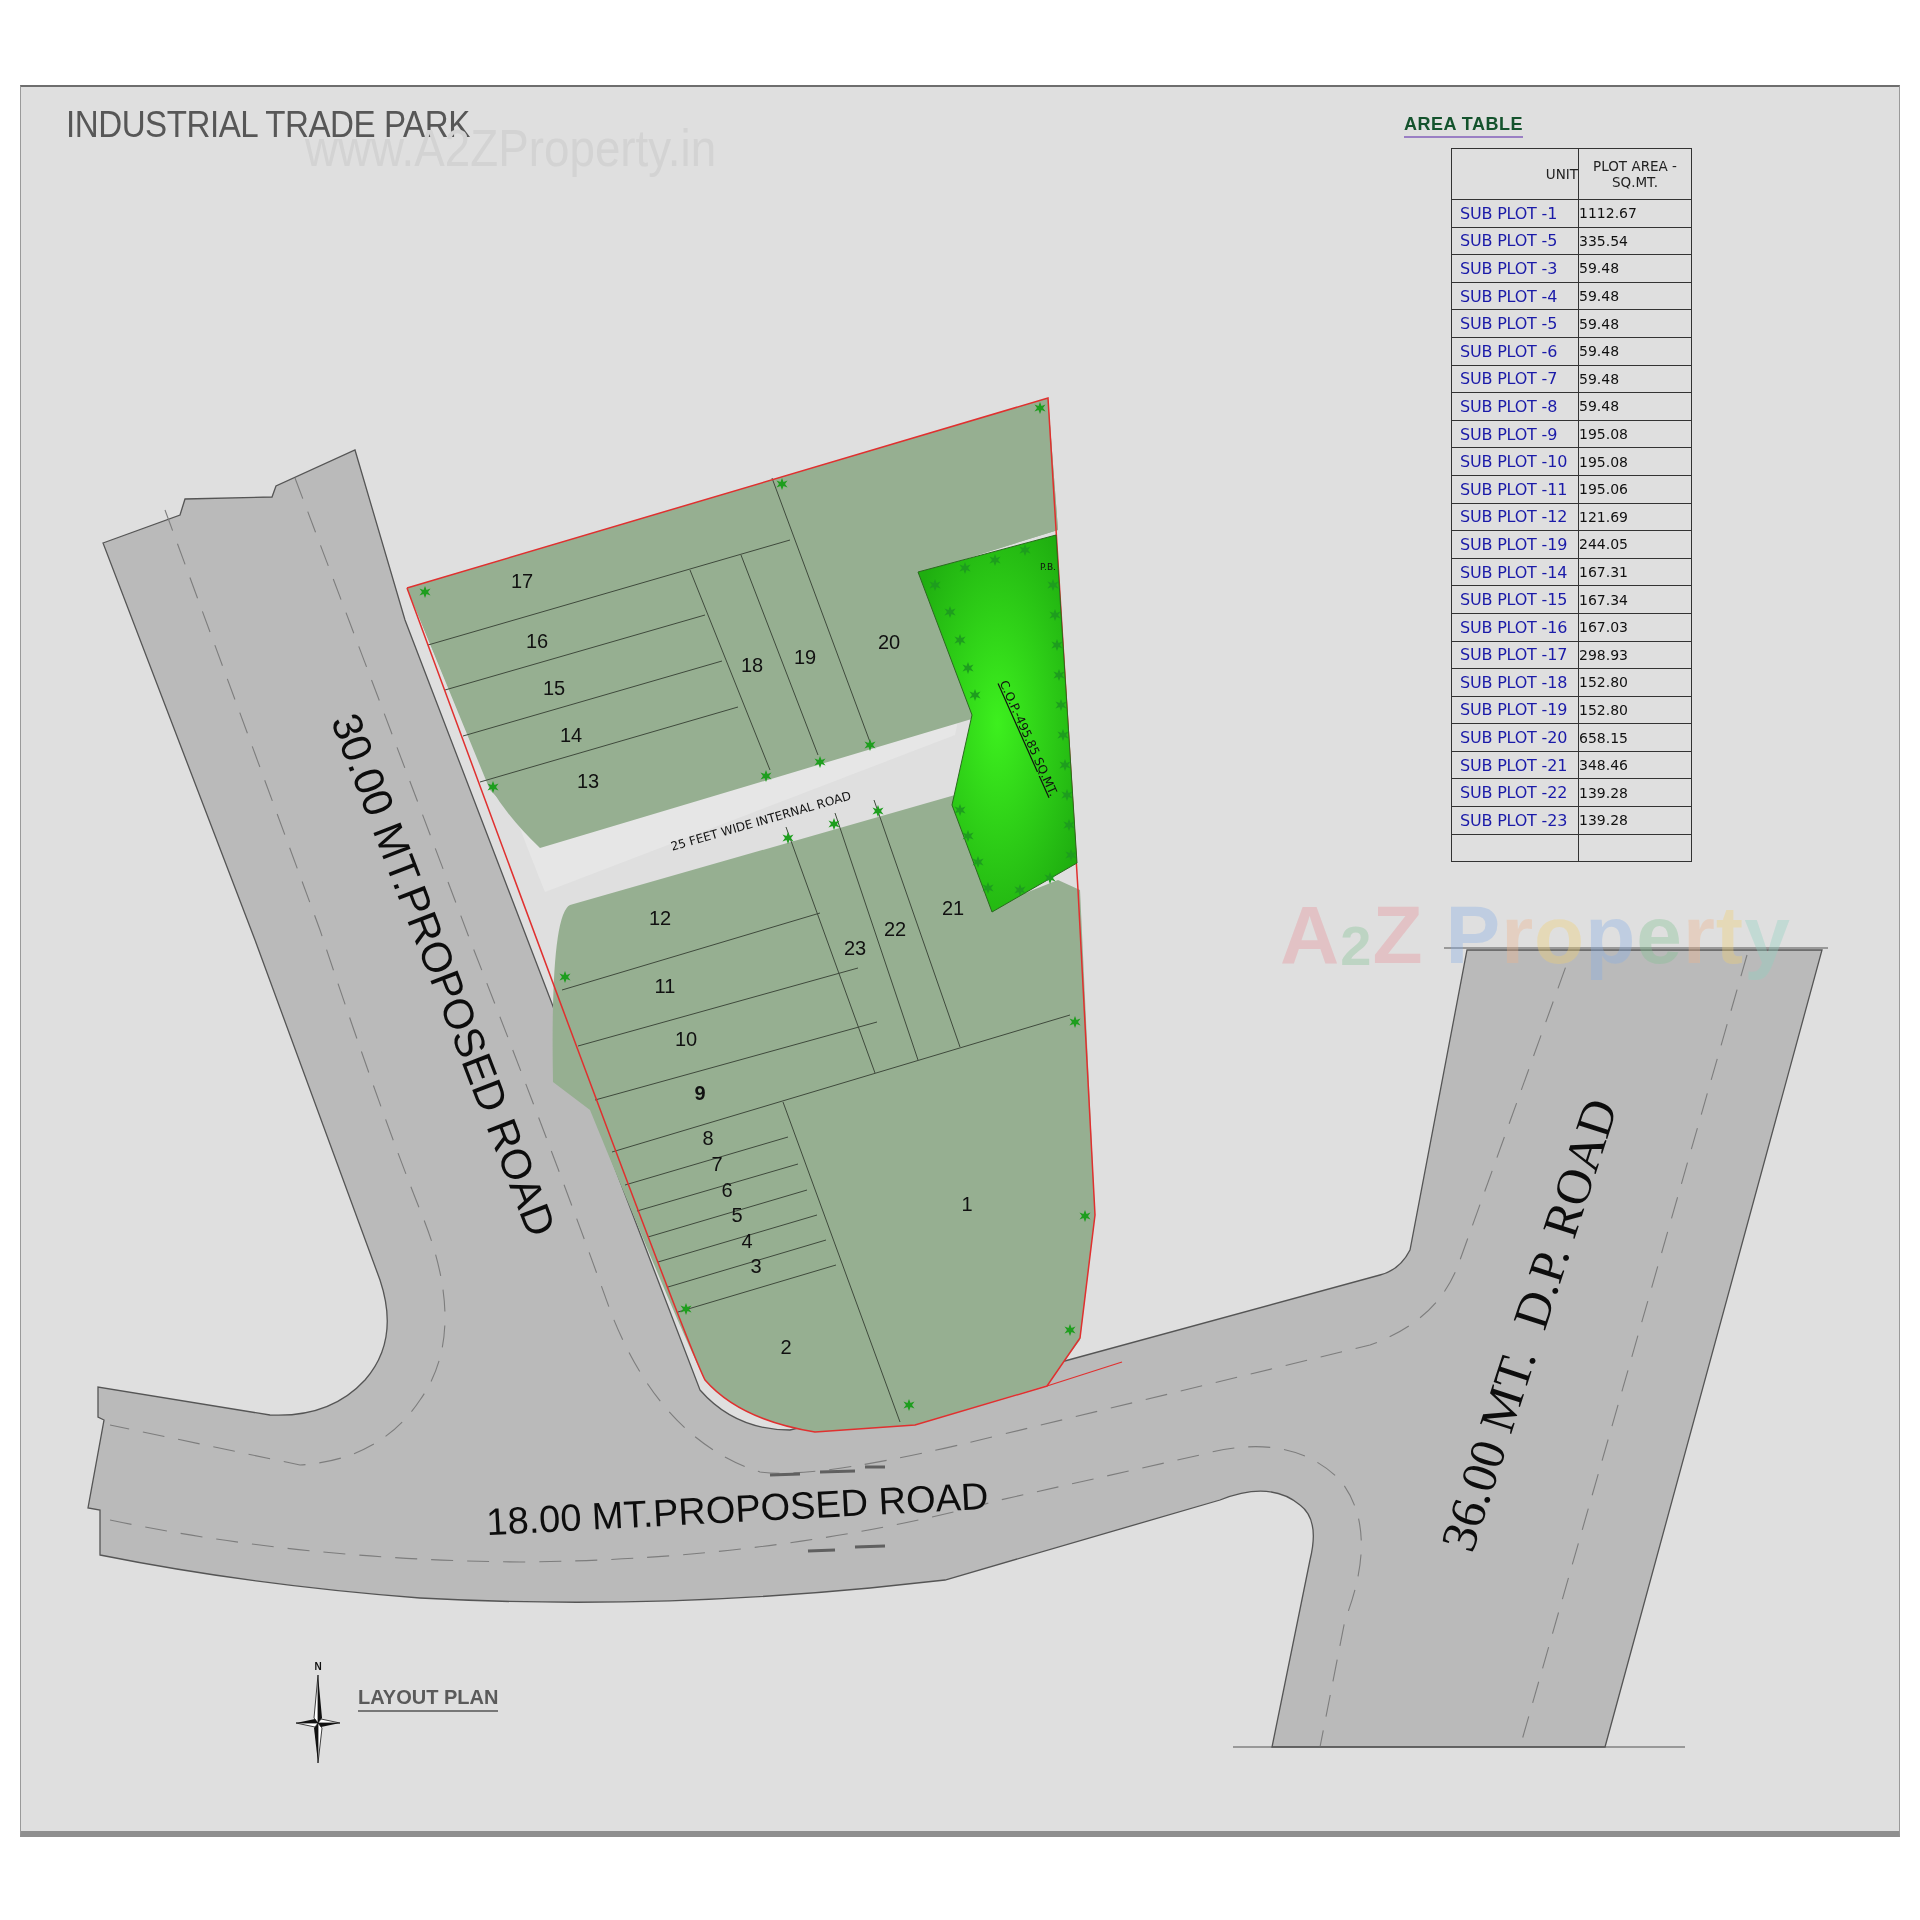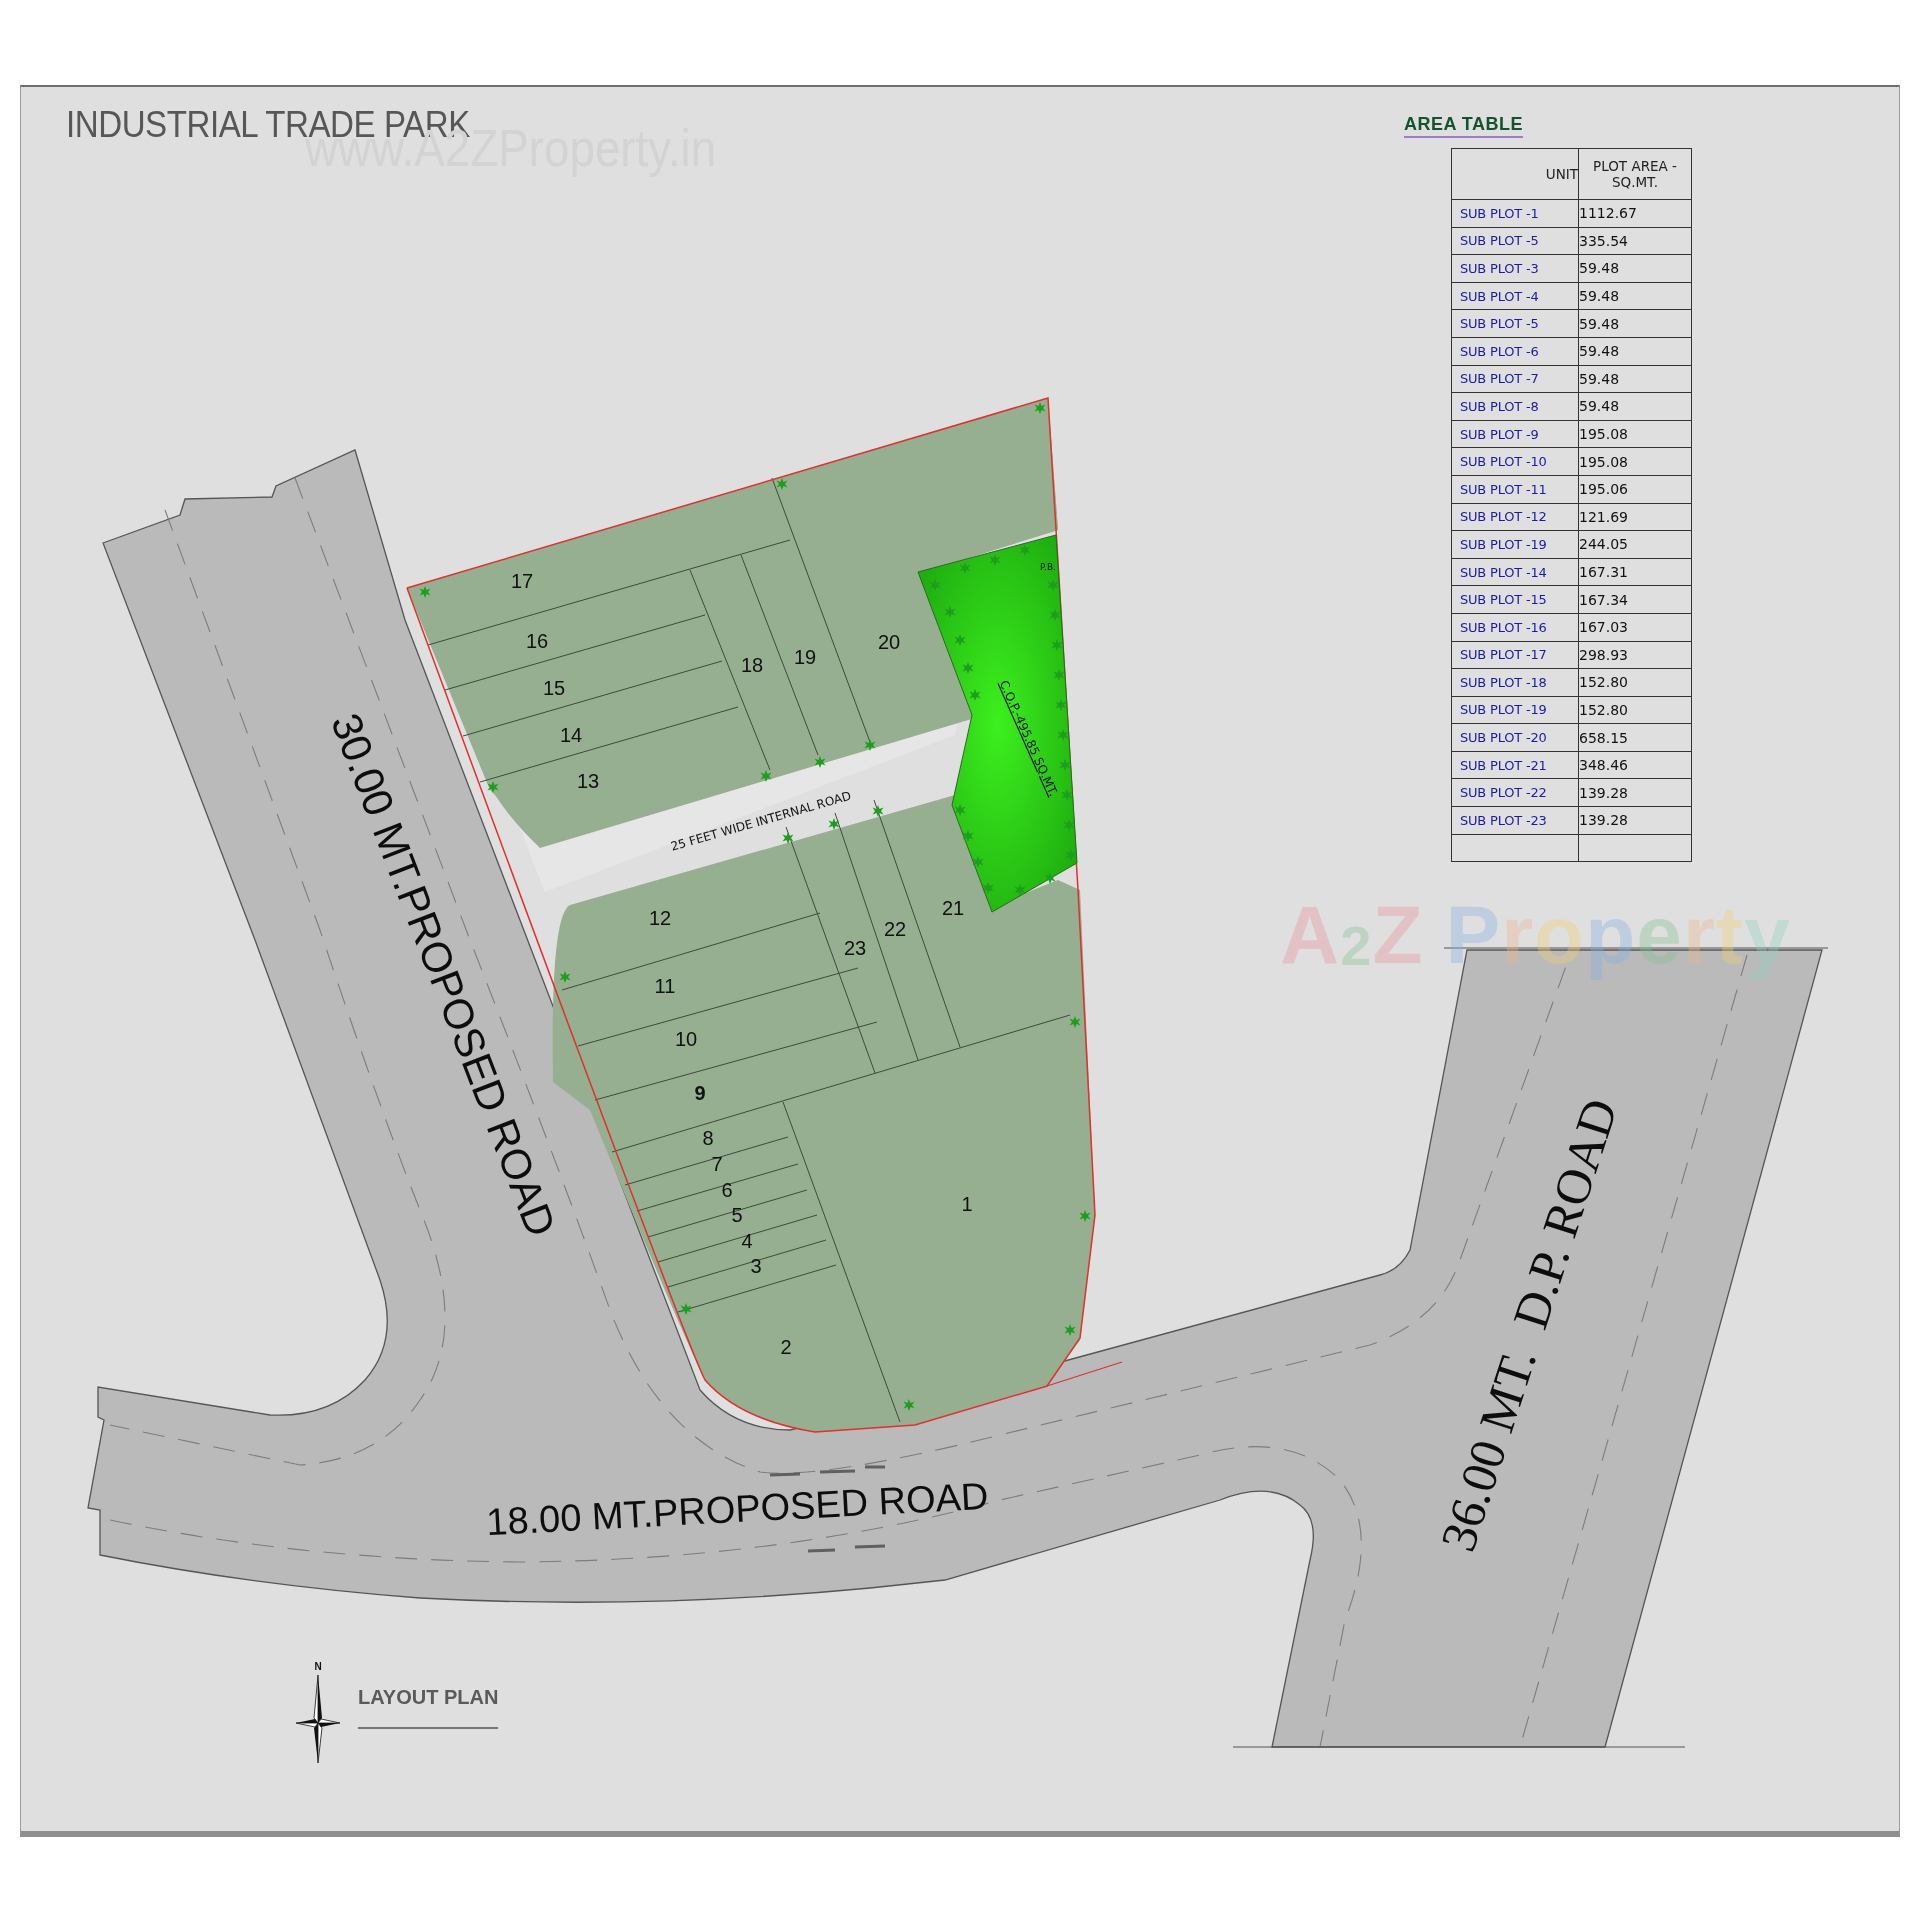--- a/index.html
+++ b/index.html
@@ -14,27 +14,27 @@
   .watermark-url { position: absolute; left: 305px; top: 118px; font-size: 52px; color: #d3d3d3;
                    transform: scaleX(0.88); transform-origin: left top; }
   .area-table-title { position: absolute; left: 1404px; top: 114px; font-size: 18px; font-weight: bold;
                       color: #14532d; border-bottom: 2px solid #9a7fc4; padding-bottom: 1px; letter-spacing: 0.5px; }
   table.area { position: absolute; left: 1451px; top: 148px; border-collapse: collapse;
                font-family: "DejaVu Sans", sans-serif; font-size: 14px; }
   table.area td, table.area th { border: 1.5px solid #333; padding: 0; height: 26.6px; }
   table.area th { font-weight: normal; color: #222; height: 50px; font-size: 13.5px; line-height: 16px; }
   table.area th.c1 { width: 127px; text-align: right; padding-left: 24px; box-sizing: border-box; }
   table.area th.c2 { width: 112px; text-align: center; }
-  table.area td.u { color: #1a1aa8; padding-left: 8px; font-size: 13px; letter-spacing: -0.2px; }
+  table.area td.u { color: #1a1aa8; padding-left: 8px; font-size: 16px; letter-spacing: -0.2px; }
   table.area td.v { color: #111; font-size: 14px; }
   .wm-logo { position: absolute; left: 1280px; top: 888px; font-size: 82px; font-weight: bold;
              letter-spacing: 1px; opacity: 0.35; }
   .wm-logo span { display: inline-block; }
   .layout-plan { position: absolute; left: 358px; top: 1686px; font-size: 20px; font-weight: bold; color: #5a5a5a;
-                 border-bottom: 2px solid #777; padding-bottom: 18px; }
+                 border-bottom: 2px solid #777; padding-bottom: 1px; }
 </style>
 </head>
 <body>
 
 <div id="frame"></div>
 
 <svg id="plan" viewBox="0 0 1920 1920">
   <defs>
     <radialGradient id="copGrad" cx="50%" cy="50%" r="60%">
       <stop offset="0%" stop-color="#3df01e"></stop>

